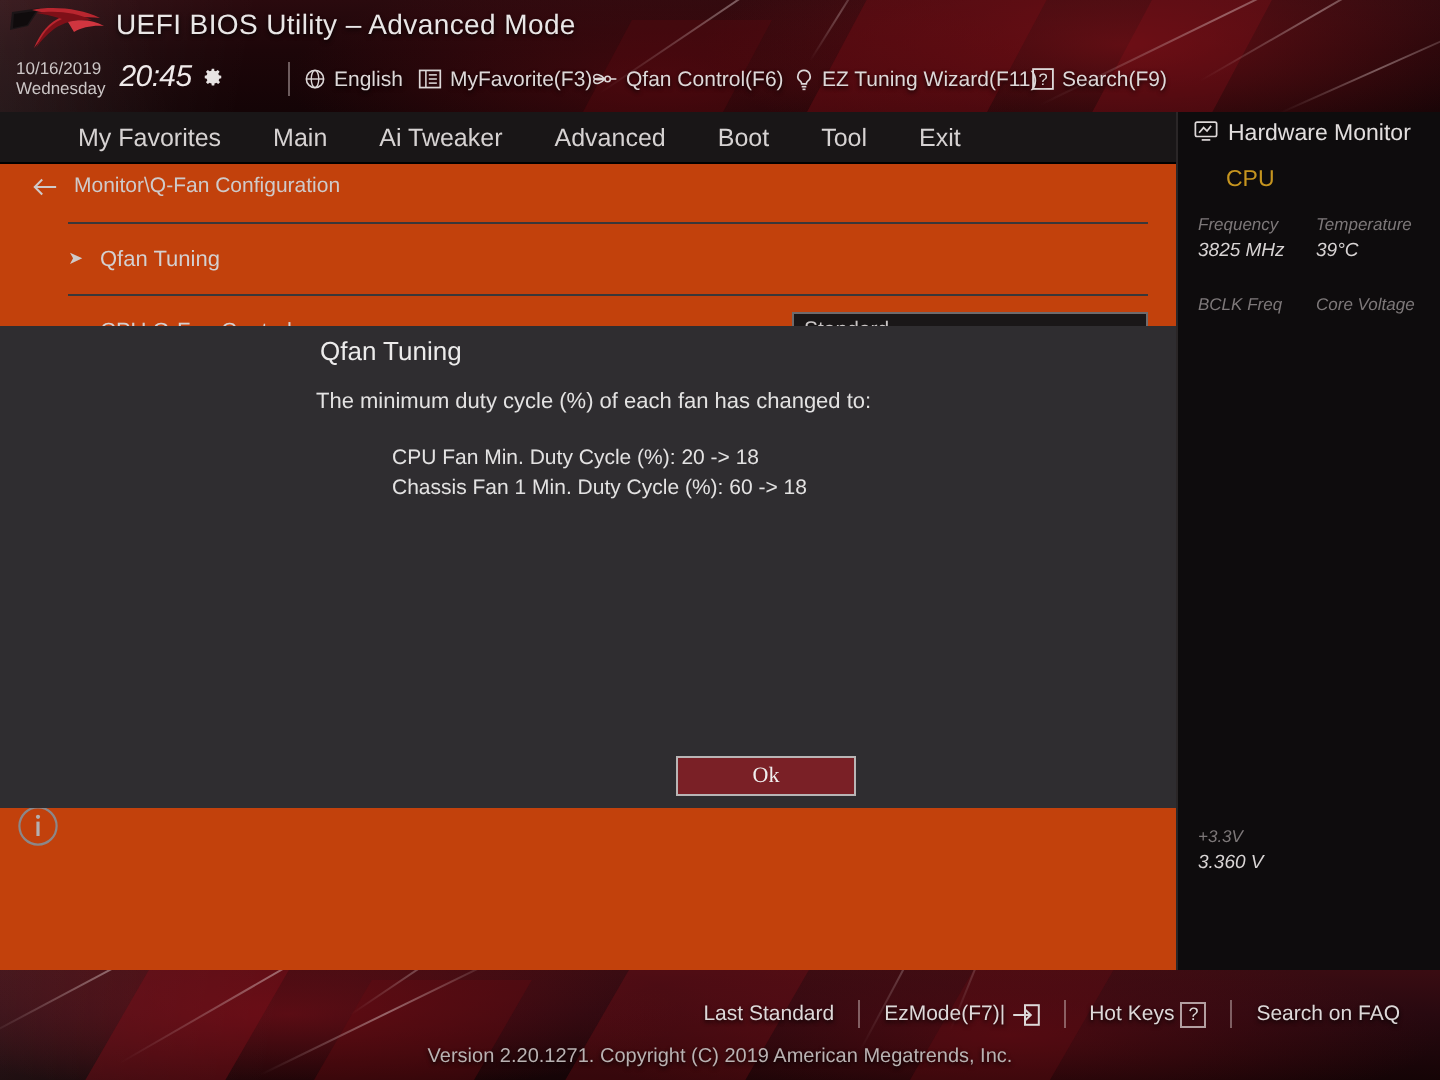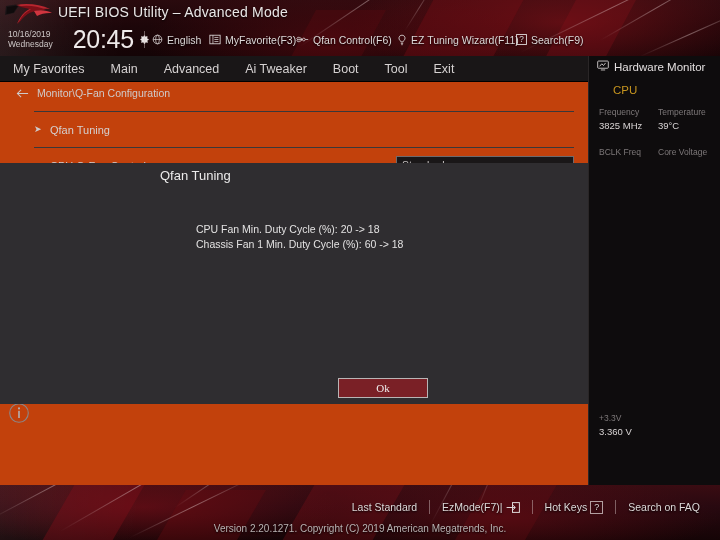--- a/index.html
+++ b/index.html
@@ -65,25 +65,26 @@
   .datetime {
     position: absolute;
     left: 8px; top: 29px;
     display: flex;
     align-items: center;
     gap: 4px;
   }
   .dt-date { font-size: 8.5px; color: #ccc6c6; line-height: 10px; }
   .dt-day  { font-size: 8.5px; color: #ccc6c6; line-height: 10px; }
   .dt-time {
-    font-size: 25px;
+    font-size: 15px;
     color: #efeaea;
     line-height: 20px;
     letter-spacing: -0.3px;
-    margin-left: 16px;
+    margin-left: 3px;
+    font-style: italic;
   }
   .gear-ico { width: 11px; height: 11px; margin-left: 1px; margin-top: -6px; }
 
   .hdr-sep {
     position: absolute;
     top: 31px;
     width: 1px; height: 17px;
     background: rgba(215,200,200,0.45);
   }
 
@@ -109,20 +110,21 @@
     background: #191617;
     border-bottom: 1px solid #000;
   }
   .tabs {
     position: absolute;
     left: 0; top: 0;
     height: 26px;
     display: flex;
     align-items: center;
     gap: 0px;
+    padding-left: 26px;
   }
   .tab {
     font-size: 12.5px;
     color: #d6d2d2;
     padding: 0 13px;
     line-height: 26px;
     height: 26px;
     cursor: default;
     white-space: nowrap;
   }
@@ -197,20 +199,21 @@
     position: absolute;
     left: 24px;
     font-size: 11.5px;
     color: #c6951f;
   }
   .hw-grid {
     position: absolute;
     left: 10px;
     width: 118px;
     display: flex;
+    font-style: italic;
   }
   .hw-cell { width: 59px; }
   .hw-lbl { font-size: 8.5px; color: #7d7879; line-height: 13px; }
   .hw-val { font-size: 9.5px; color: #d8d4d4; line-height: 14px; }
 
   
   .footer {
     position: absolute;
     left: 0; top: 485px;
     width: 720px; height: 55px;
@@ -416,22 +419,22 @@
         </svg>
       </span>
       <span>AURA ON/OFF(F4)</span>
     </div>
   </div>
 
   <div class="navbar">
     <div class="tabs">
       <div class="tab">My Favorites</div>
       <div class="tab">Main</div>
+      <div class="tab">Ai Tweaker</div>
       <div class="tab">Advanced</div>
-      <div class="tab">Ai Tweaker</div>
       <div class="tab">Boot</div>
       <div class="tab">Tool</div>
       <div class="tab">Exit</div>
     </div>
   </div>
 
   <div class="main">
 
     <div class="breadcrumb">
       <span class="back-arrow">
@@ -457,20 +460,21 @@
     <div class="info-ico-wrap">
       <svg viewBox="0 0 22 22" width="22" height="22">
         <circle cx="11" cy="11" r="9.3" fill="none" stroke="#8b8789" stroke-width="1.1"></circle>
         <circle cx="11" cy="6.4" r="1.05" fill="#b4b0b1"></circle>
         <rect x="10.2" y="8.8" width="1.6" height="7.2" fill="#b4b0b1"></rect>
       </svg>
     </div>
 
     <div class="modal-overlay" style="top:81px;">
       <div class="modal-title">Qfan Tuning</div>
+      <div class="modal-msg">The minimum duty cycle (%) of each fan has changed to:</div>
       <div class="modal-detail">
         <div>CPU Fan Min. Duty Cycle (%): 20 -&gt; 18</div>
         <div>Chassis Fan 1 Min. Duty Cycle (%): 60 -&gt; 18</div>
       </div>
       <button class="ok-button">Ok</button>
     </div>
 
   </div>
 
   <div class="sidebar">

